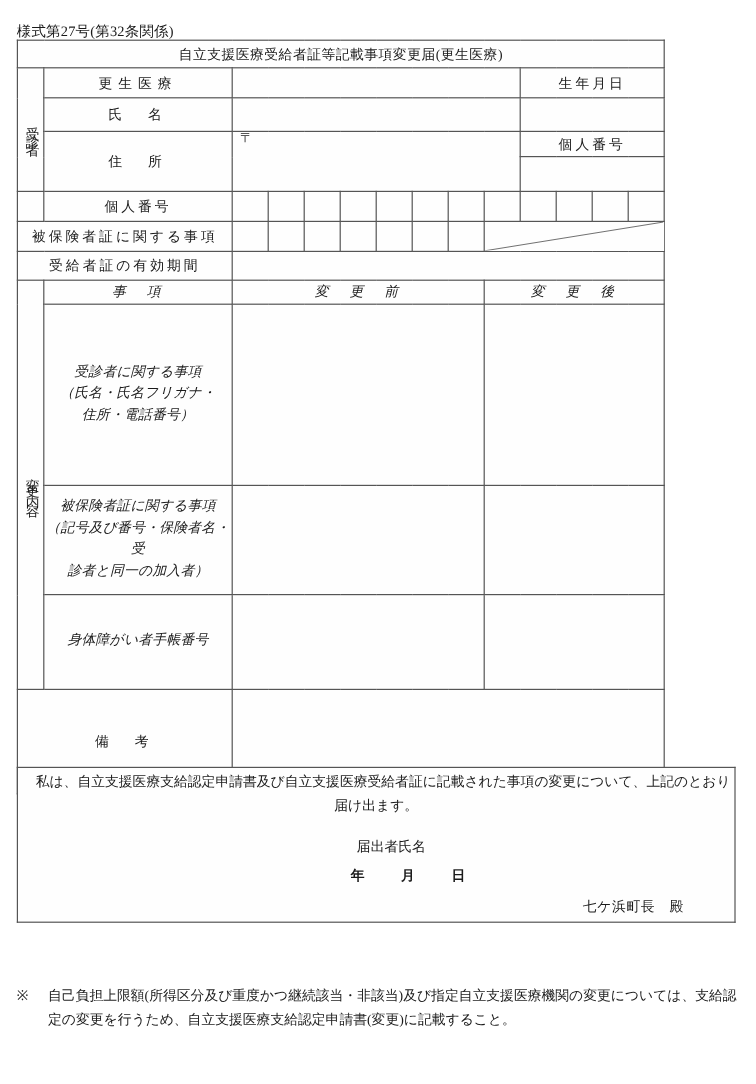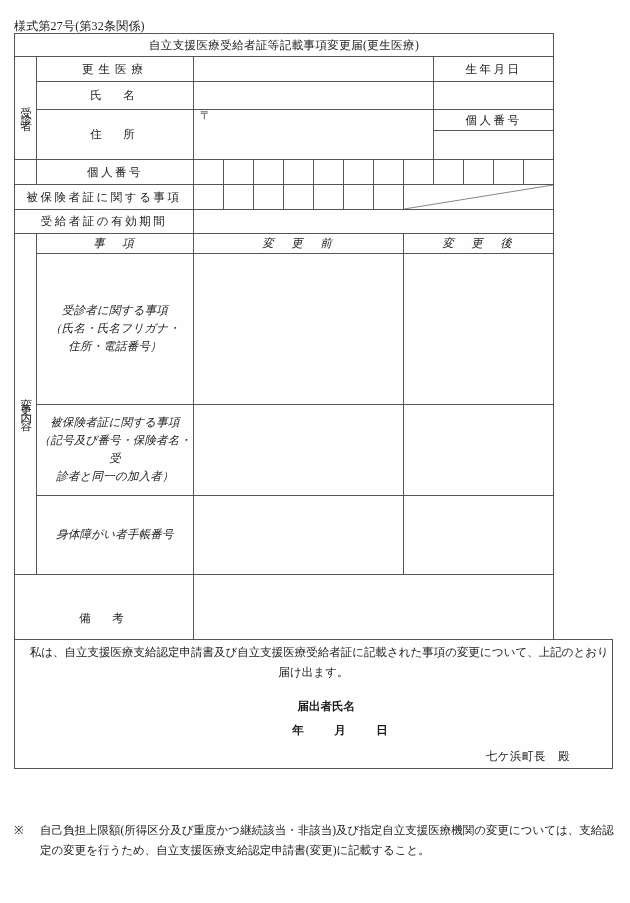--- a/index.html
+++ b/index.html
@@ -72,21 +72,21 @@
 
   
   #decl-table{left:14px;top:639px;width:599px;}
   #decl-table td{border:1px solid #555;}
   .decl-body{
     height:128px;vertical-align:top;text-align:left;
     padding:12px 14px 0 14px;
     font-size:11.5px;line-height:1.75;
   }
   .decl-p{margin:0 0 14px 0;text-indent:1em;}
-  .decl-name{margin:0 0 4px 0;padding-left:2.2em;font-weight:bold;}
+  .decl-name{margin:0 0 4px 0;padding-left:2.2em;}
   .decl-date{margin:0 0 6px 0;padding-left:7em;letter-spacing:0;font-weight:bold;}
   .decl-date span{margin-right:2.4em;}
   .decl-to{margin:0;text-align:right;padding-right:42px;letter-spacing:.5px;}
 
   .footnote{
     position:absolute;left:14px;top:820px;width:600px;
     font-size:11.5px;line-height:1.75;
   }
   .footnote .fn-mark{position:absolute;left:0;top:0;}
   .footnote .fn-text{display:block;padding-left:26px;}

